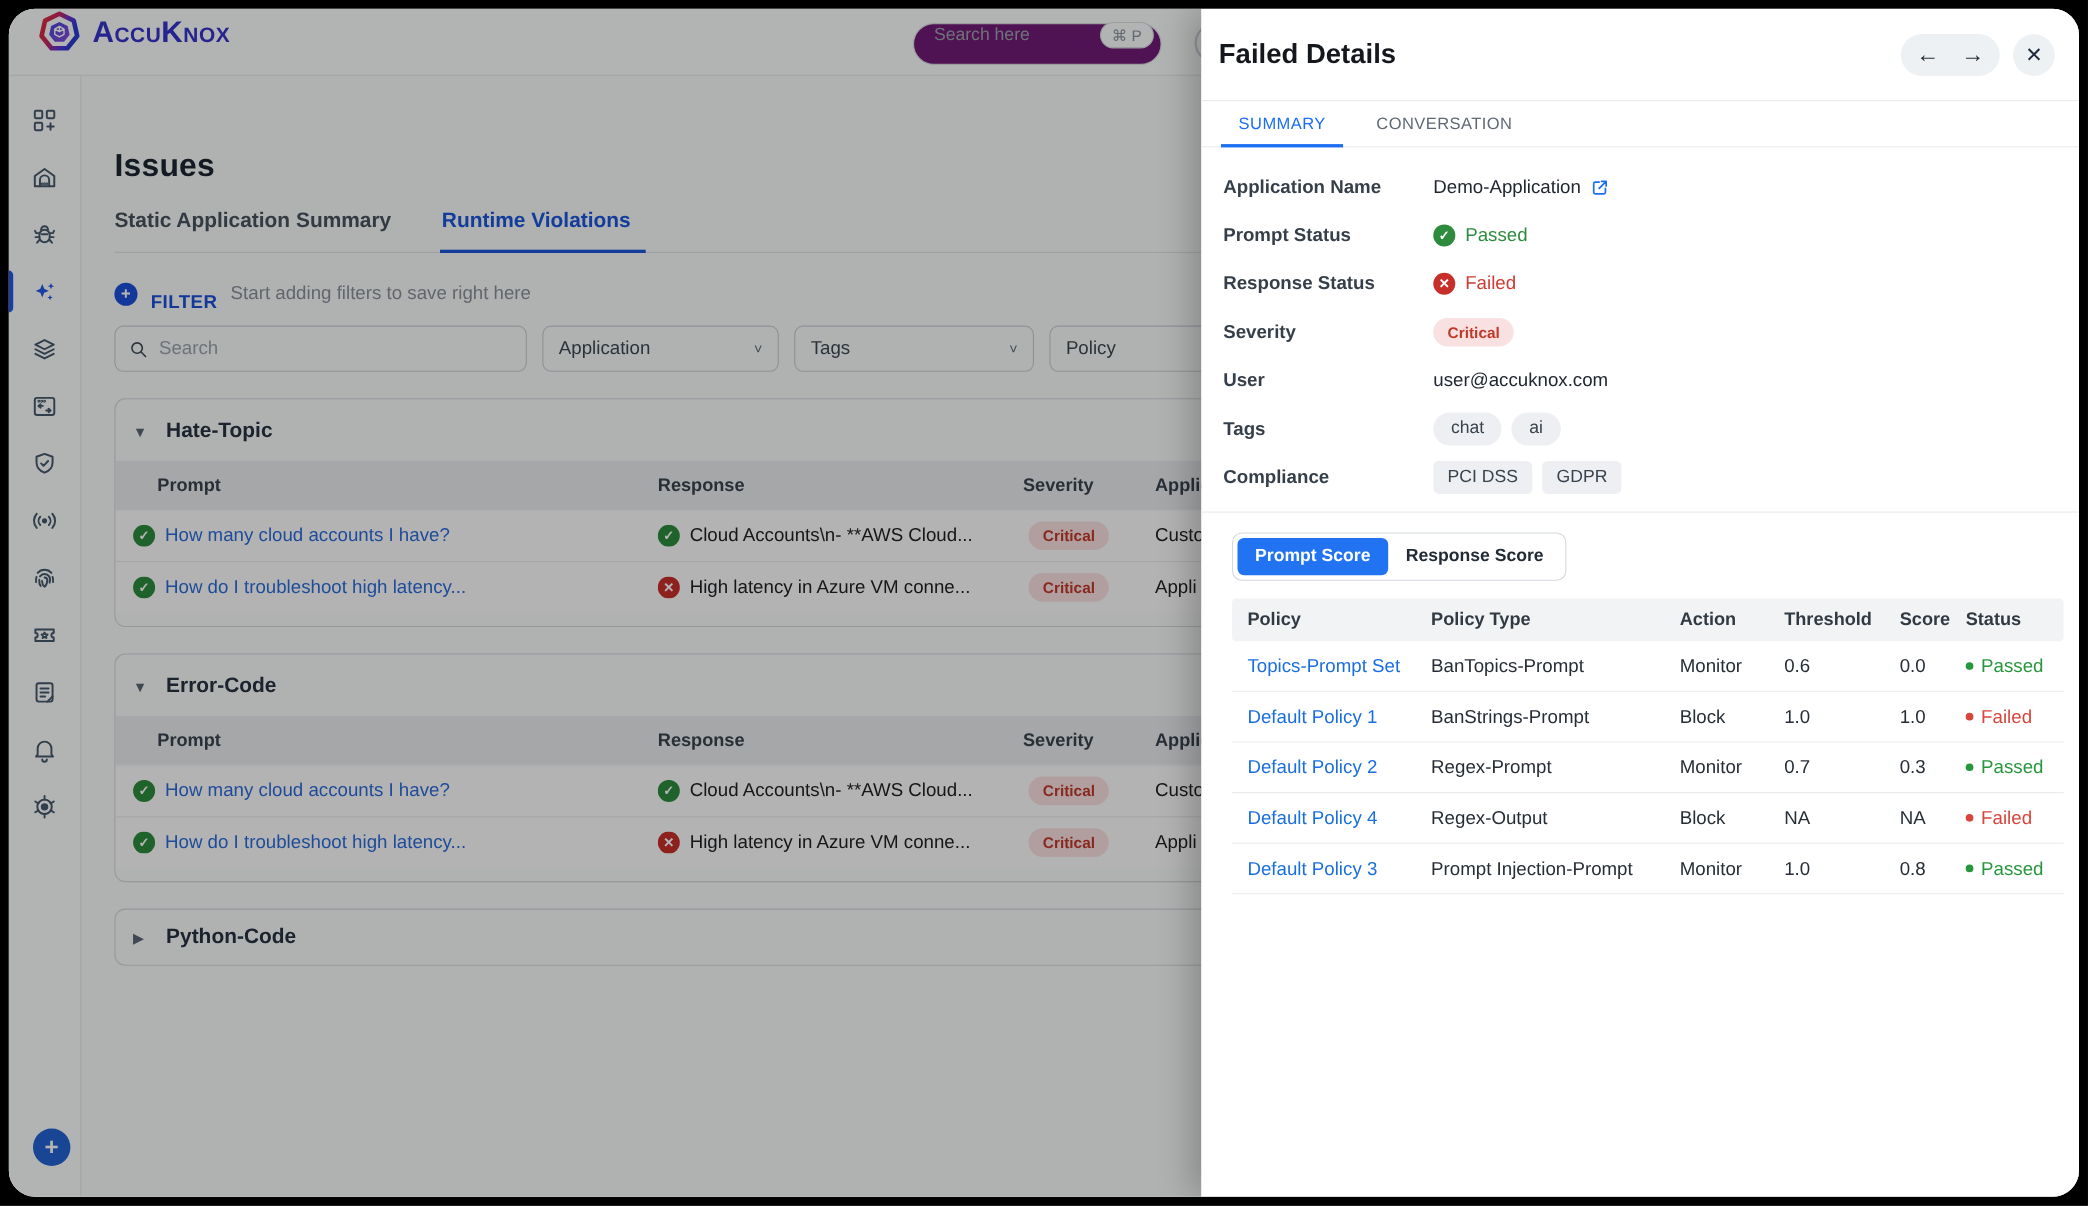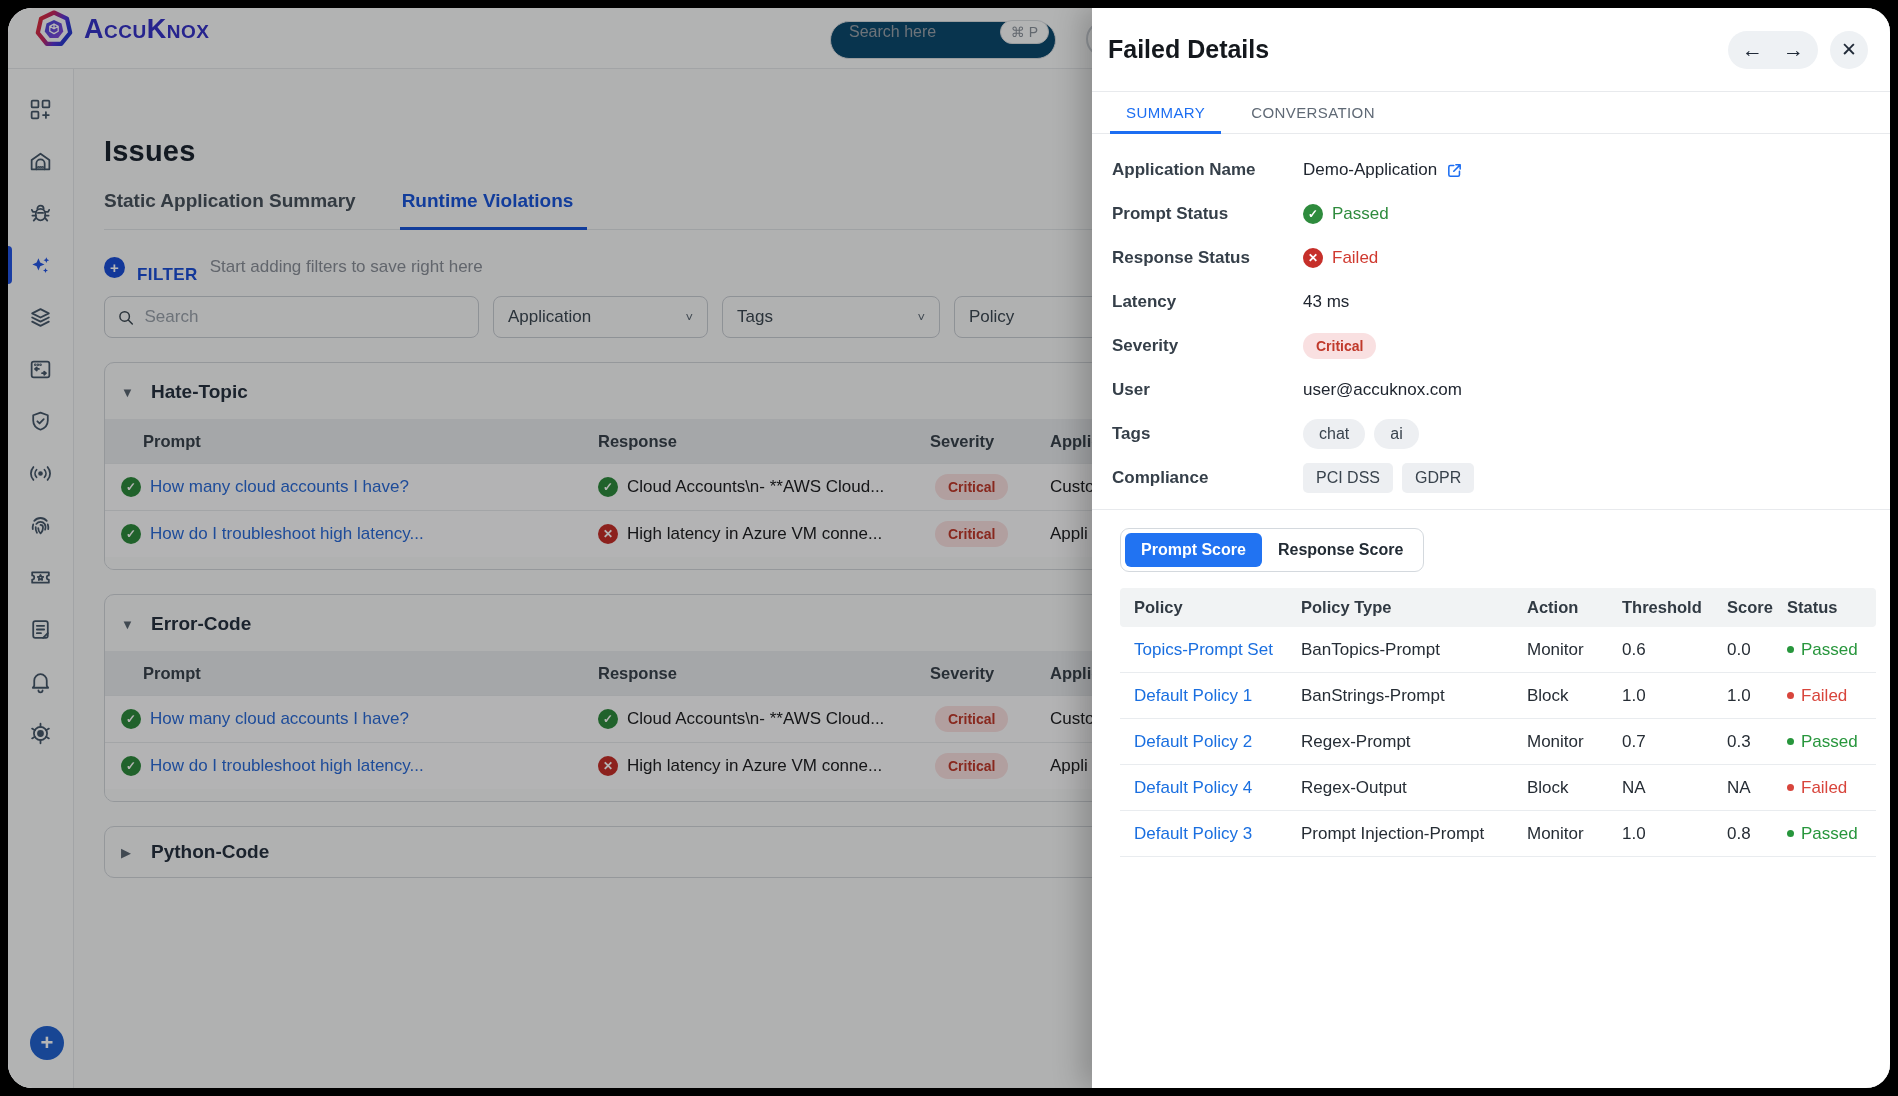--- a/index.html
+++ b/index.html
@@ -4,21 +4,21 @@
 <style>
   * { margin:0; padding:0; box-sizing:border-box; }
   html,body { width:1898px; height:1096px; background:#000; font-family:"Liberation Sans", sans-serif; }
   .window { position:absolute; inset:8px; background:#f8f9fa; border-radius:24px; overflow:hidden; }
 
   
   .topbar { position:absolute; left:0; top:0; right:0; height:61px; background:#fbfcfd; border-bottom:1px solid #e4e7ea; z-index:10; }
   .brand { position:absolute; left:26px; top:1px; display:flex; align-items:center; gap:10px; }
   .brand-text { font-size:27px; font-weight:800; color:#3633c9; font-variant:small-caps; letter-spacing:.5px; }
   .search-pill { position:absolute; left:822px; top:13px; width:226px; height:38px; border:1px solid #d9dde1; border-radius:20px;
-    display:flex; align-items:center; justify-content:space-between; padding:0 6px 16px 18px; color:#9aa2ab; font-size:16px; background:#0c4a6e; }
+    display:flex; align-items:center; justify-content:space-between; padding:0 6px 16px 18px; color:#9aa2ab; font-size:16px; background:#701a75; }
   .kbd-badge { border:1px solid #d9dde1; border-radius:14px; padding:3px 10px; font-size:14px; color:#8b939c; background:#fbfcfd; }
   .avatar-partial { position:absolute; left:1078px; top:13px; width:36px; height:36px; border-radius:50%; border:2px solid #ccd2d8; }
 
   
   .sidebar { position:absolute; left:0; top:61px; bottom:0; width:66px; background:#fbfcfd; border-right:1px solid #e4e7ea; z-index:10; }
   .side-list { list-style:none; padding-top:14px; }
   .side-item { position:relative; height:52px; display:flex; align-items:center; justify-content:center; cursor:pointer; }
   .side-item svg { width:25px; height:25px; stroke:#46586a; fill:none; stroke-width:1.7; stroke-linecap:round; stroke-linejoin:round; }
   .side-item.active svg { stroke:none; fill:#2457e6; }
   .active-bar { position:absolute; left:0; top:7px; width:4px; height:38px; background:#2457e6; border-radius:0 4px 4px 0; }
@@ -394,24 +394,20 @@
           </div>
       </div>
       <div class="f-row">
         <div class="f-label">Response Status</div>
         <div class="f-value">
             <span class="st-ic st-err">✕</span>
             <span class="txt-red">Failed</span>
           </div>
       </div>
       <div class="f-row">
-        <div class="f-label">Latency</div>
-        <div class="f-value">43 ms</div>
-      </div>
-      <div class="f-row">
         <div class="f-label">Severity</div>
         <div class="f-value">
             <span class="sev-pill">Critical</span>
           </div>
       </div>
       <div class="f-row">
         <div class="f-label">User</div>
         <div class="f-value">user@accuknox.com</div>
       </div>
       <div class="f-row">

